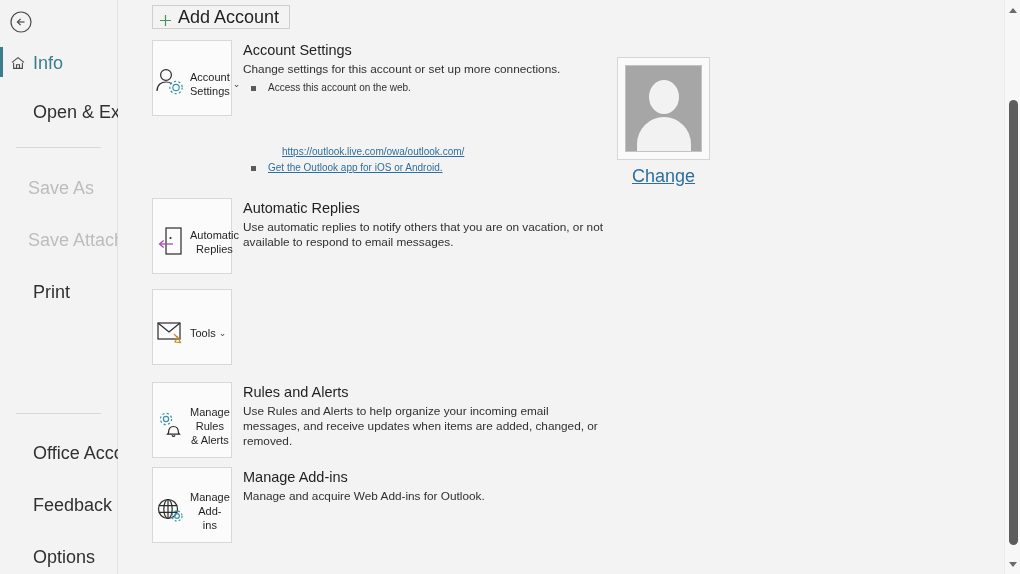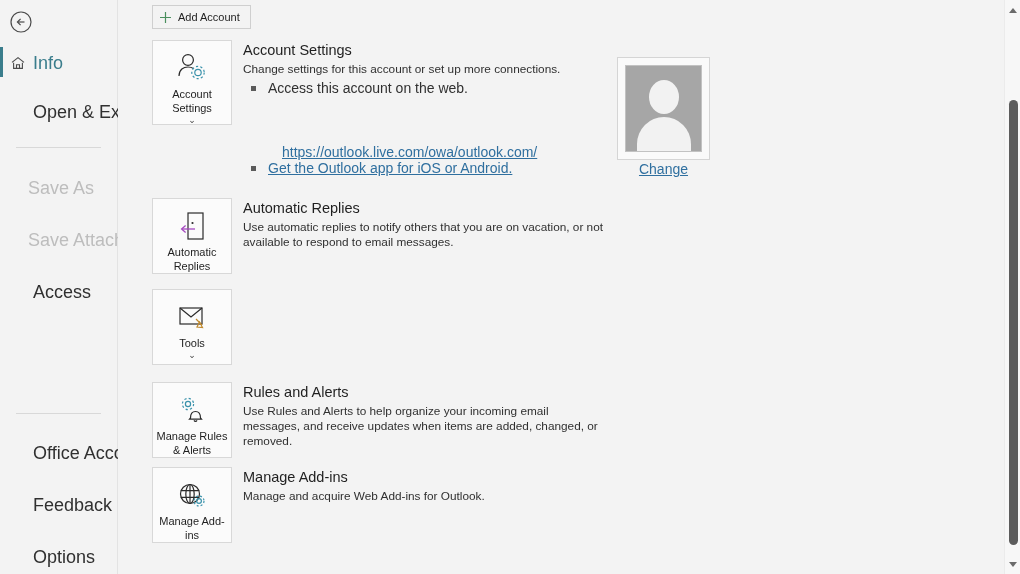--- a/index.html
+++ b/index.html
@@ -93,41 +93,41 @@
   .add-account-btn {
     position: absolute;
     top: 5px; left: 34px;
     height: 24px;
     padding: 0 10px 0 6px;
     display: flex;
     align-items: center;
     gap: 6px;
     background: #f3f3f3;
     border: 1px solid #cfcfcf;
-    font-size: 11px;
+    font-size: 18px;
     color: #1f1f1f;
     cursor: pointer;
   }
   .plus-icon { width: 13px; height: 13px; display:block; }
 
   
   .section {
     position: absolute;
     left: 34px;
     right: 0;
     display: flex;
     align-items: flex-start;
   }
   .big-btn {
     width: 80px;
     min-height: 76px;
     background: #fbfbfb;
     border: 1px solid #d8d8d8;
     display: flex;
-    flex-direction: column;
+    flex-direction: row;
     align-items: center;
     justify-content: flex-start;
     padding-top: 10px;
     cursor: pointer;
     flex: 0 0 80px;
   }
   .big-btn .gi { height: 34px; display:flex; align-items:center; justify-content:center; }
   .big-btn .lbl {
     margin-top: 2px;
     font-size: 11px;
@@ -161,21 +161,21 @@
     line-height: 15px;
     color: #303030;
   }
   ul.bullets {
     list-style: none;
     margin-top: 3px;
   }
   ul.bullets li {
     position: relative;
     padding-left: 25px;
-    font-size: 14px;
+    font-size: 10px;
     line-height: 16px;
     color: #303030;
   }
   ul.bullets li .bsq {
     position: absolute;
     left: 8px; top: 6px;
     width: 5px; height: 5px;
     background: #5a5a5a;
   }
   ul.bullets li .sub {
@@ -220,21 +220,22 @@
   .avatar-body {
     position: absolute;
     left: 50%; transform: translateX(-50%);
     top: 51px;
     width: 54px; height: 44px;
     background: #f2f2f2;
     border-radius: 27px 27px 0 0;
   }
   .change-link {
     display: inline-block;
-    font-size: 14px;
+    margin-top: 6px;
+    font-size: 18px;
     color: #2f6f9f;
     text-decoration: underline;
     cursor: pointer;
   }
 
   
   .progress-outer {
     margin-top: 7px;
     width: 200px;
     height: 18px;
@@ -337,21 +338,21 @@
 
       <div class="nav-gap-d"></div>
 
       <div class="nav-item disabled">
         <span>Save Attachments</span>
       </div>
 
       <div class="nav-gap-d"></div>
 
       <div class="nav-item">
-        <span>Access</span>
+        <span>Print</span>
       </div>
 
       <div class="nav-spacer-big"></div>
       <div class="nav-sep"></div>
       <div style="height:26px"></div>
 
       <div class="nav-item">
         <span>Office Account</span>
       </div>
 

